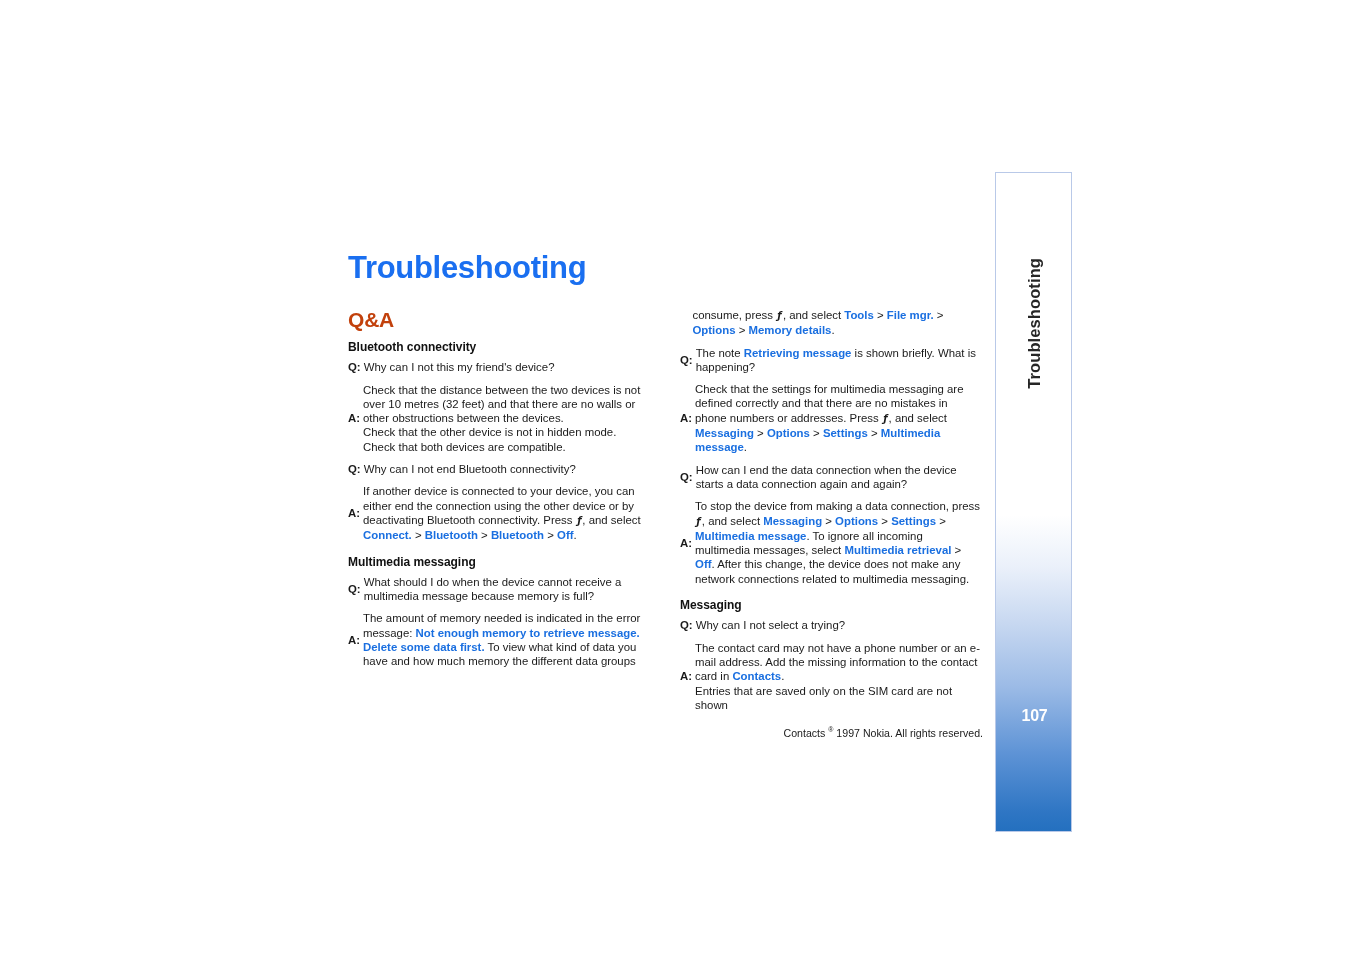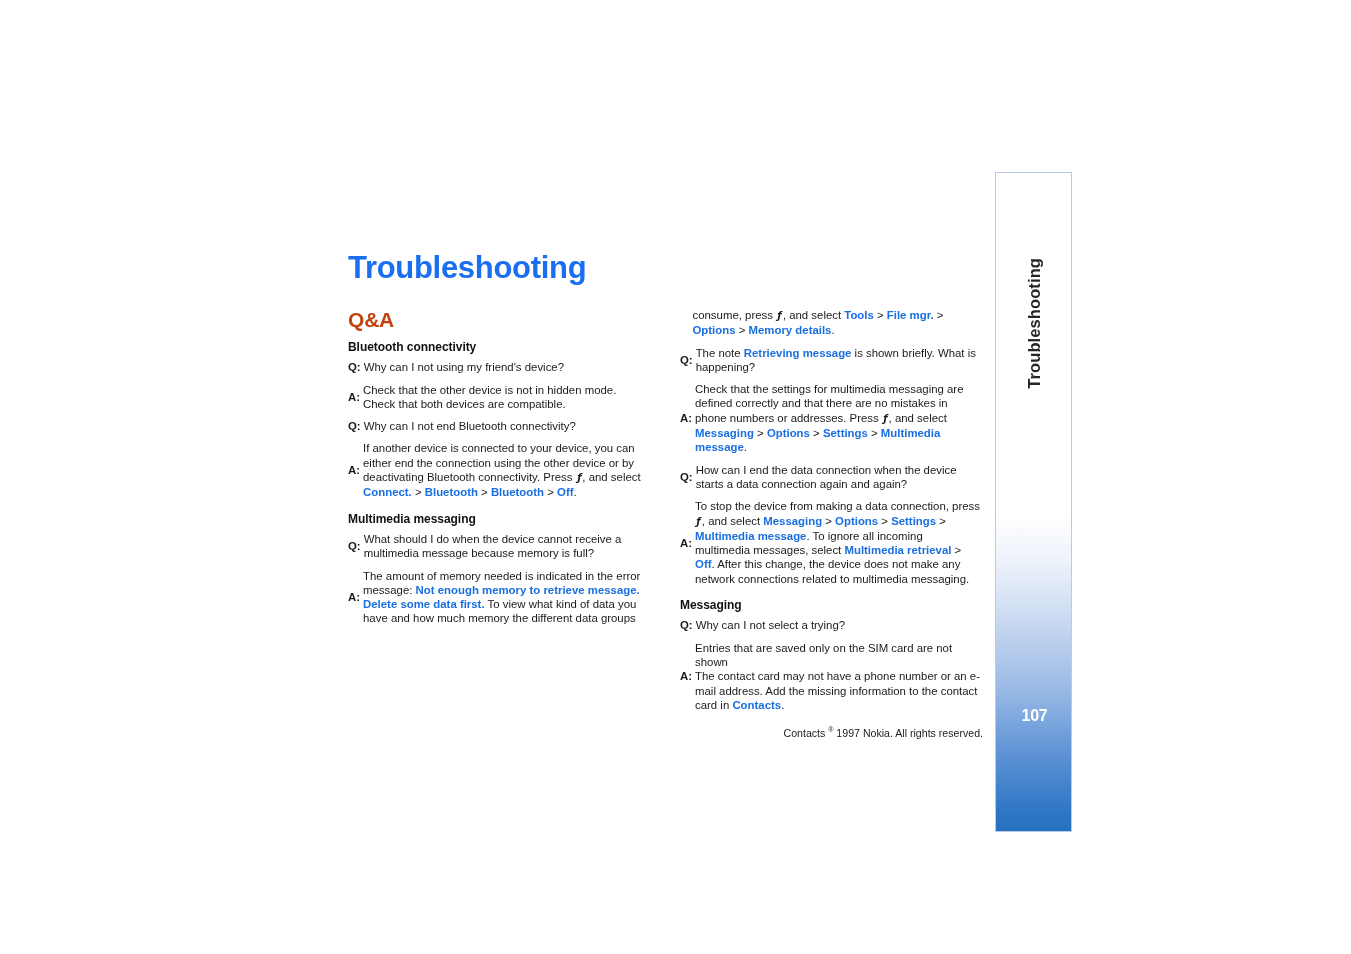--- a/index.html
+++ b/index.html
@@ -170,27 +170,28 @@
   <div class="page-title">Troubleshooting</div>
   <div class="section-title">Q&amp;A</div>
 
   <div class="col col-left">
 
     <div class="subhead">Bluetooth connectivity</div>
 
     <div class="qa">
       <span class="qa-label">Q:</span>
       <div class="qa-body">
-        <p>Why can I not using my friend's device?</p>
-      </div>
-    </div>
-
-    <div class="qa">
-      <span class="qa-label">A:</span>
-      <div class="qa-body">
+        <p>Why can I not this my friend's device?</p>
+      </div>
+    </div>
+
+    <div class="qa">
+      <span class="qa-label">A:</span>
+      <div class="qa-body">
+        <p>Check that the distance between the two devices is not over 10 metres (32 feet) and that there are no walls or other obstructions between the devices.</p>
         <p>Check that the other device is not in hidden mode.</p>
         <p>Check that both devices are compatible.</p>
       </div>
     </div>
 
     <div class="qa">
       <span class="qa-label">Q:</span>
       <div class="qa-body">
         <p>Why can I not end Bluetooth connectivity?</p>
       </div>
@@ -263,22 +264,22 @@
     <div class="qa">
       <span class="qa-label">Q:</span>
       <div class="qa-body">
         <p>Why can I not select a trying?</p>
       </div>
     </div>
 
     <div class="qa">
       <span class="qa-label">A:</span>
       <div class="qa-body">
+        <p><span>The contact card may not have a phone number or an e-mail address. Add the missing information to the contact card in </span><span class="lnk">Contacts</span><span>.</span></p>
         <p>Entries that are saved only on the SIM card are not shown</p>
-        <p><span>The contact card may not have a phone number or an e-mail address. Add the missing information to the contact card in </span><span class="lnk">Contacts</span><span>.</span></p>
       </div>
     </div>
 
   </div>
 
   <div class="copyright"><span>Contacts </span><sup>®</sup><span> 1997 Nokia. All rights reserved.</span></div>
 
   <div class="sidebar">
     <div class="sidebar-label">
       <span>Troubleshooting</span>

